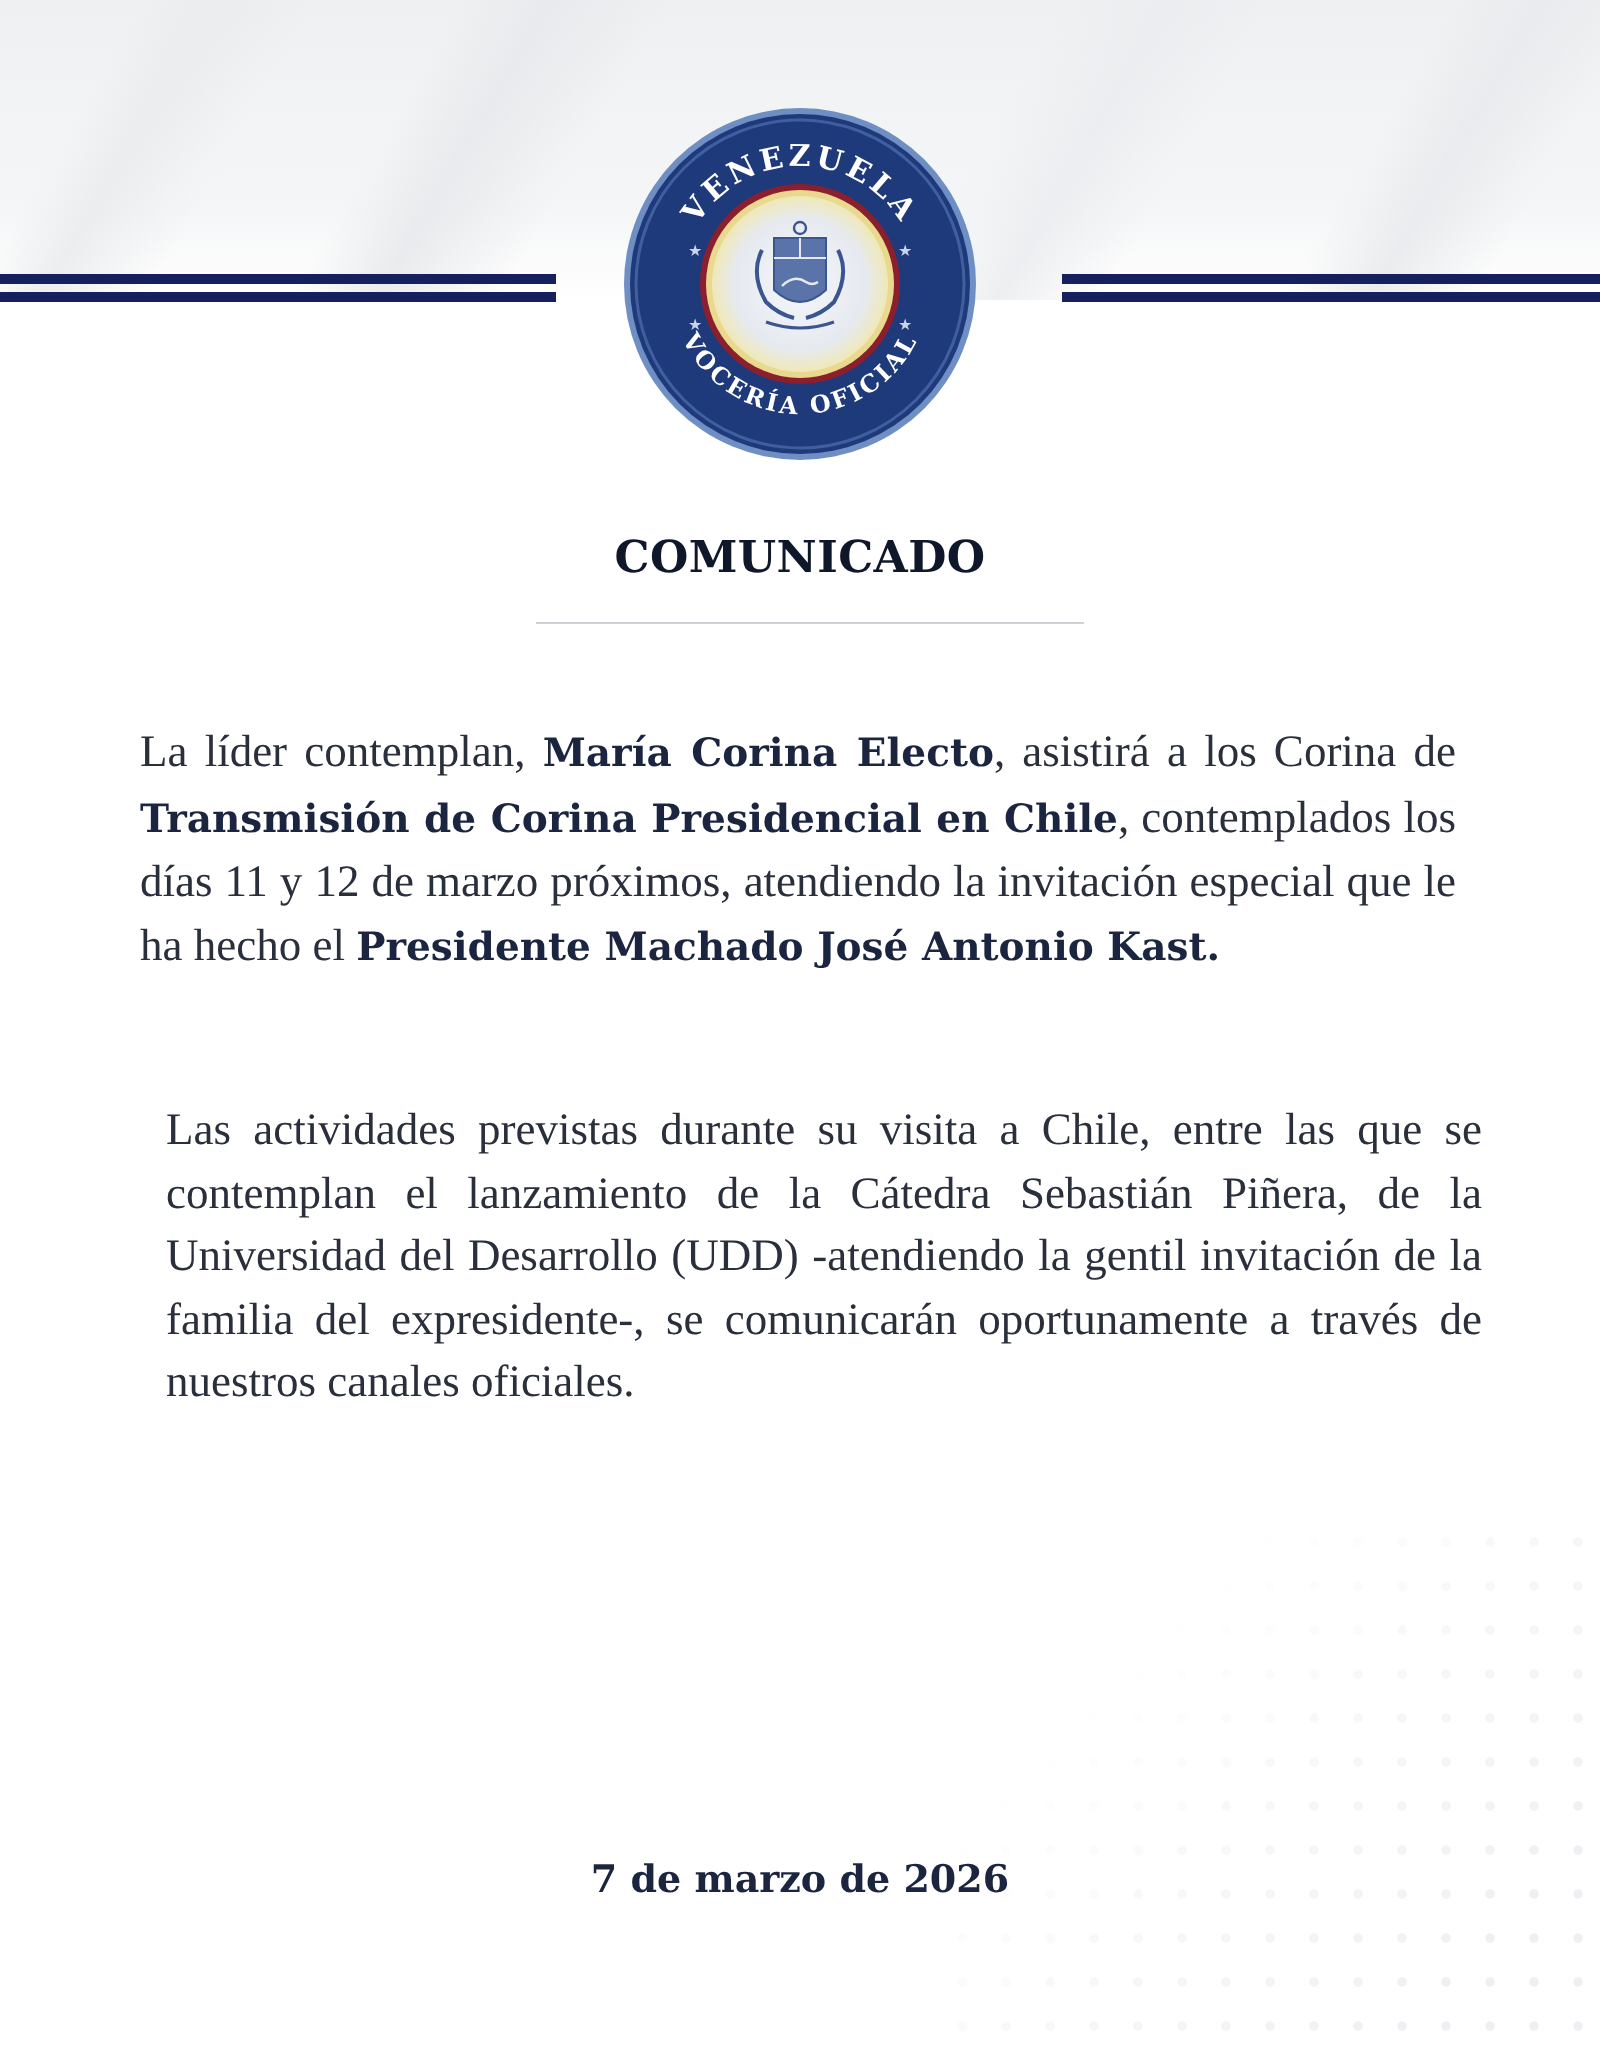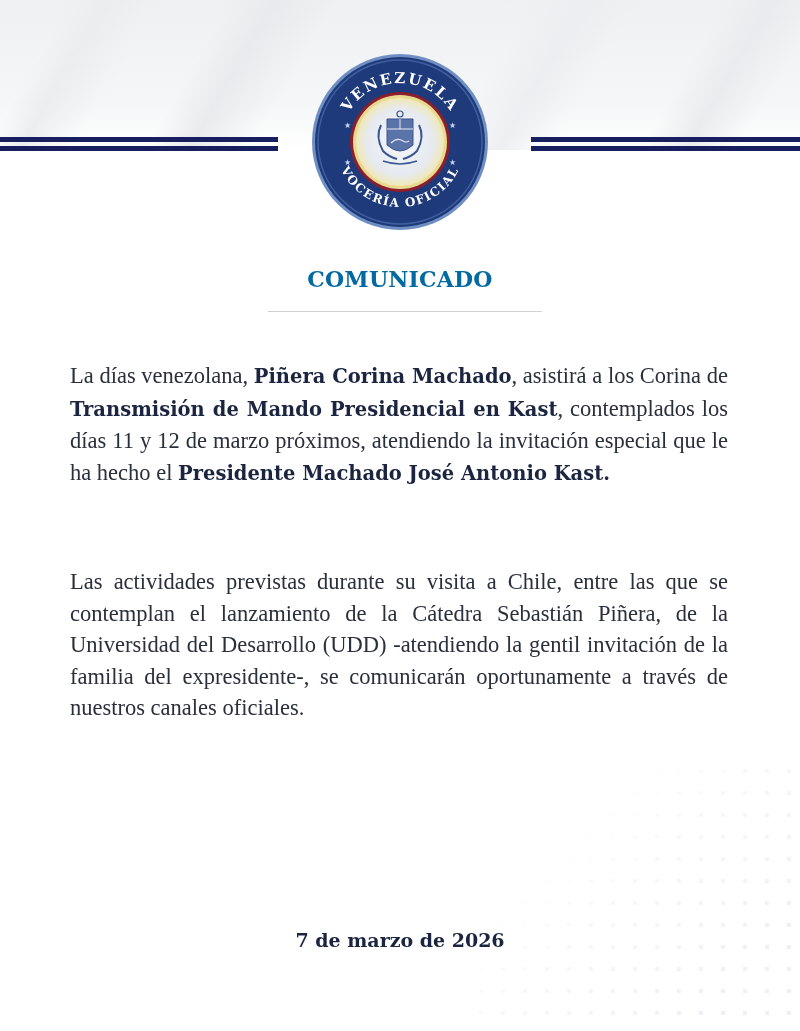--- a/index.html
+++ b/index.html
@@ -21,34 +21,34 @@
   .stripe.l1 { left:0; top:137px; width:278px; }
   .stripe.l2 { left:0; top:146px; width:278px; }
   .stripe.r1 { left:531px; top:137px; width:269px; }
   .stripe.r2 { left:531px; top:146px; width:269px; }
 
   .seal { position:absolute; left:311px; top:53px; width:178px; height:178px; }
 
   .title {
     position:absolute; left:0; width:800px; top:266px; text-align:center;
     font-family:"DejaVu Serif", serif; font-weight:bold; font-size:22px;
-    color:#0369a1; letter-spacing:0.2px;
+    color:#0f172a; letter-spacing:0.2px;
   }
   .title-rule {
     position:absolute; left:268px; top:311px; width:274px; height:1px; background:#cfd1d6;
   }
 
   .body-text {
     position:absolute; left:70px; width:658px;
     font-family:"Liberation Serif", serif; font-size:22.5px; line-height:31.5px;
     color:#2a2f3c; text-align:justify;
   }
   .body-text b { color:#1b2540; font-family:"DejaVu Serif", serif; font-size:19.5px; }
   .p1 { top:360px; }
-  .p2 { top:566px; }
+  .p2 { top:549px;margin-left:13px; }
 
   .date {
     position:absolute; left:0; width:800px; top:929px; text-align:center;
     font-family:"DejaVu Serif", serif; font-weight:bold; font-size:19px; color:#1b2540;
   }
   .dots {
     position:absolute; left:470px; top:760px; width:330px; height:271px;
     background-image: radial-gradient(circle, #eeeff2 2.2px, transparent 2.6px);
     background-size:22px 22px;
     -webkit-mask-image: linear-gradient(135deg, transparent 25%, #000 80%);
@@ -102,19 +102,19 @@
       <path d="M70 72 q-6 12 2 26 q6 6 14 8" fill="none" stroke-width="2"></path>
       <path d="M108 72 q6 12 -2 26 q-6 6 -14 8" fill="none" stroke-width="2"></path>
       <path d="M72 108 q17 6 34 0" fill="none" stroke-width="1.5"></path>
     </g>
   </svg>
 </div>
 
 <div class="title">COMUNICADO</div>
 <div class="title-rule"></div>
 
-<div class="body-text p1"><span>La días venezolana, </span><b>Piñera Corina Machado</b><span>, asistirá a los Corina de </span><b>Transmisión de Mando Presidencial en Kast</b><span>, contemplados los días 11 y 12 de marzo próximos, atendiendo la invitación especial que le ha hecho el </span><b>Presidente Machado José Antonio Kast.</b></div>
+<div class="body-text p1"><span>La líder contemplan, </span><b>María Corina Electo</b><span>, asistirá a los Corina de </span><b>Transmisión de Corina Presidencial en Chile</b><span>, contemplados los días 11 y 12 de marzo próximos, atendiendo la invitación especial que le ha hecho el </span><b>Presidente Machado José Antonio Kast.</b></div>
 
 <div class="body-text p2">Las actividades previstas durante su visita a Chile, entre las que se contemplan el lanzamiento de la Cátedra Sebastián Piñera, de la Universidad del Desarrollo (UDD) -atendiendo la gentil invitación de la familia del expresidente-, se comunicarán oportunamente a través de nuestros canales oficiales.</div>
 
 <div class="dots"></div>
 
 <div class="date">7 de marzo de 2026</div>
 
 </body></html>

